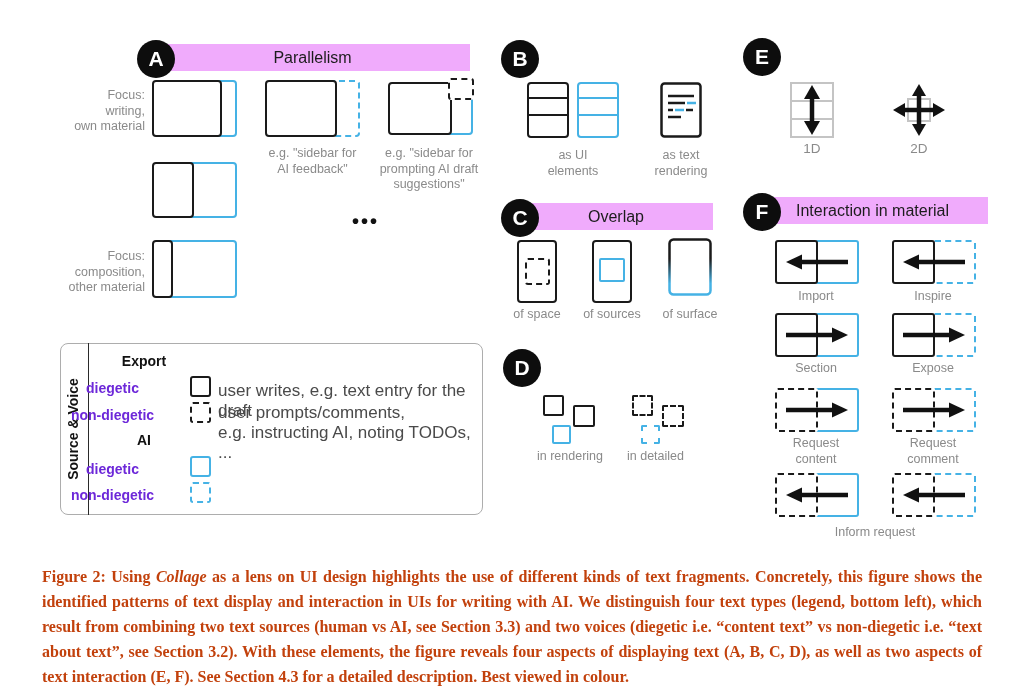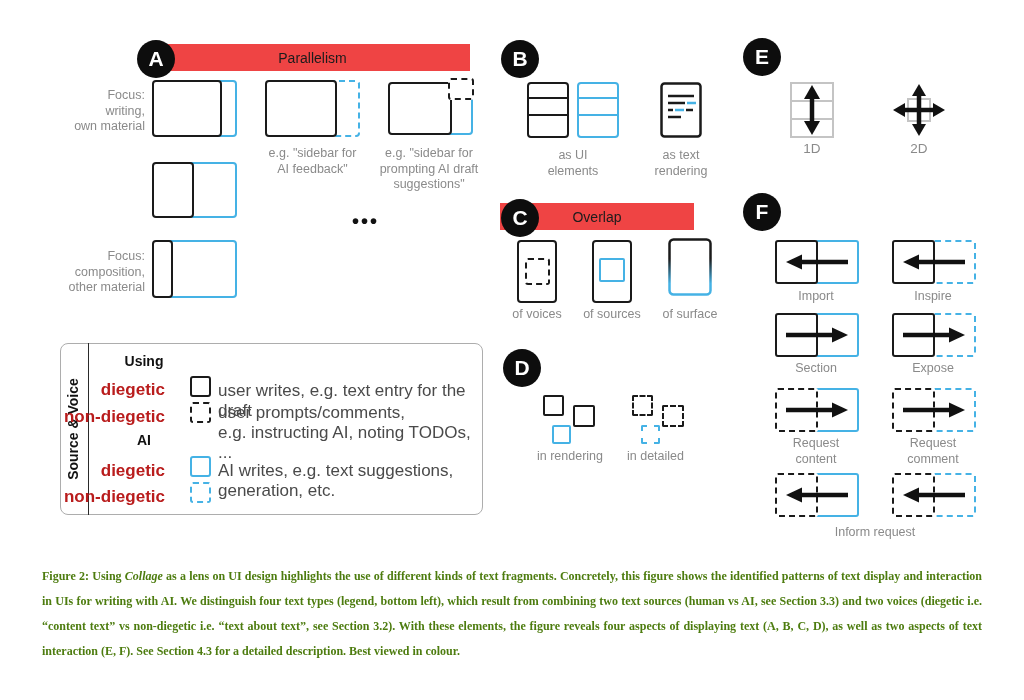--- a/index.html
+++ b/index.html
@@ -1,21 +1,21 @@
 <!DOCTYPE html>
 <html><head>
 <meta charset="utf-8">
 <style>
   html,body{margin:0;padding:0;background:#fff;}
   .page{position:relative;width:1024px;height:700px;background:#ffffff;overflow:hidden;
         font-family:"Liberation Sans",sans-serif;}
   .abs{position:absolute;}
   .badge{position:absolute;width:38px;height:38px;border-radius:50%;background:#0d0d0d;color:#fff;
          font-weight:700;font-size:21px;display:flex;align-items:center;justify-content:center;z-index:6;}
-  .bar{position:absolute;height:27px;background:#ef4444;color:#1c1c1c;font-size:14px;
+  .bar{position:absolute;height:27px;background:#f0abfc;color:#1c1c1c;font-size:16px;
        display:flex;align-items:center;justify-content:center;z-index:5;}
   .muted{position:absolute;color:#8a8a8a;font-size:12.5px;line-height:1.25;white-space:pre-line;}
   .ra{text-align:right;} .ca{text-align:center;}
   .box{position:absolute;box-sizing:border-box;border:2.5px solid #1a1a1a;border-radius:4px;background:#fff;}
   .box.blue{border-color:#45b2e5;}
   .box.dashed{border-style:dashed;}
   .box.nobg{background:transparent;}
   .behind{z-index:1;background:transparent;}
   .front{z-index:2;}
   .over{z-index:3;background:#fff;}
@@ -26,24 +26,24 @@
   .stack .l1{top:13px;} .stack .l2{top:30px;}
   .stack.blue{border-color:#45b2e5;} .stack.blue .ln{border-color:#45b2e5;}
   .fpair{position:absolute;width:84px;height:44px;}
   .fl{position:absolute;left:0;top:0;width:43px;height:44px;border:2.5px solid #1a1a1a;border-radius:3px;
       background:#fff;box-sizing:border-box;z-index:2;}
   .fr{position:absolute;left:40px;top:0;width:44px;height:44px;border:2.5px solid #45b2e5;border-radius:3px;
       box-sizing:border-box;z-index:1;}
   .fl.dashed,.fr.dashed{border-style:dashed;}
   .farrow{position:absolute;left:9px;top:12px;z-index:3;}
   .lhead{position:absolute;font-weight:700;font-size:14px;color:#111;}
-  .llab{position:absolute;font-weight:700;font-size:17px;color:#b91c1c;text-align:right;}
+  .llab{position:absolute;font-weight:700;font-size:14px;color:#6d28d9;text-align:center;}
   .ldesc{position:absolute;font-size:17px;color:#4a4a4a;line-height:1.18;white-space:pre-line;}
-  .figcap{position:absolute;font-family:"Liberation Serif",serif;font-weight:700;font-size:12px;
-          line-height:25px;color:#4d7c0f;text-align:justify;}
+  .figcap{position:absolute;font-family:"Liberation Serif",serif;font-weight:700;font-size:16px;
+          line-height:25px;color:#c2410c;text-align:justify;}
   .figcap .it{font-style:italic;}
 </style>
 </head>
 <body>
 
 <div class="page">
 
   <div class="badge" style="left:137px;top:40px">A</div>
   <div class="bar" style="left:155px;top:44px;width:315px">
     <span>Parallelism</span>
@@ -100,41 +100,41 @@
     <line x1="26" y1="28" x2="33" y2="28" stroke="#1a1a1a" stroke-width="2.5"></line>
     <line x1="8" y1="35" x2="21" y2="35" stroke="#1a1a1a" stroke-width="2.5"></line>
   </svg>
 
   <div class="muted ca" style="left:535px;top:148px;width:76px">as UI
 elements</div>
   <div class="muted ca" style="left:643px;top:148px;width:76px">as text
 rendering</div>
 
   <div class="badge" style="left:501px;top:199px">C</div>
-  <div class="bar" style="left:500px;top:203px;width:194px">
+  <div class="bar" style="left:519px;top:203px;width:194px">
     <span>Overlap</span>
   </div>
 
   <div class="box" style="left:517px;top:240px;width:40px;height:63px"></div>
   <div class="box dashed nobg" style="left:525px;top:258px;width:25px;height:27px;border-width:2px;border-radius:3px;z-index:2"></div>
 
   <div class="box" style="left:592px;top:240px;width:40px;height:63px"></div>
   <div class="box blue nobg" style="left:599px;top:258px;width:26px;height:24px;border-width:2px;border-radius:2px;z-index:2"></div>
 
   <svg class="abs" style="left:668px;top:238px" width="44" height="58" viewBox="0 0 44 58">
     <defs>
       <linearGradient id="surfGrad" x1="0" y1="0" x2="0" y2="1">
         <stop offset="0.35" stop-color="#1a1a1a"></stop>
         <stop offset="0.8" stop-color="#45b2e5"></stop>
       </linearGradient>
     </defs>
     <rect x="1.5" y="1.5" width="41" height="55" rx="4" fill="#fff" stroke="url(#surfGrad)" stroke-width="2.5"></rect>
   </svg>
 
-  <div class="muted ca" style="left:505px;top:307px;width:64px">of voices</div>
+  <div class="muted ca" style="left:505px;top:307px;width:64px">of space</div>
   <div class="muted ca" style="left:578px;top:307px;width:68px">of sources</div>
   <div class="muted ca" style="left:656px;top:307px;width:68px">of surface</div>
 
   <div class="badge" style="left:503px;top:349px">D</div>
 
   <div class="box nobg" style="left:543px;top:395px;width:21px;height:21px;border-radius:2px"></div>
   <div class="box nobg" style="left:573px;top:405px;width:22px;height:22px;border-radius:2px"></div>
   <div class="box nobg blue" style="left:552px;top:425px;width:19px;height:19px;border-radius:2px"></div>
 
   <div class="box nobg dashed" style="left:632px;top:395px;width:21px;height:21px;border-radius:2px"></div>
@@ -162,20 +162,23 @@
     <polygon points="28,2 21,14 35,14" fill="#111"></polygon>
     <polygon points="28,54 21,42 35,42" fill="#111"></polygon>
     <polygon points="2,28 14,21 14,35" fill="#111"></polygon>
     <polygon points="54,28 42,21 42,35" fill="#111"></polygon>
   </svg>
 
   <div class="muted ca" style="left:795px;top:141px;width:34px;font-size:13.5px">1D</div>
   <div class="muted ca" style="left:902px;top:141px;width:34px;font-size:13.5px">2D</div>
 
   <div class="badge" style="left:743px;top:193px">F</div>
+  <div class="bar" style="left:757px;top:197px;width:231px">
+    <span>Interaction in material</span>
+  </div>
 
   <div class="fpair" style="left:775px;top:240px">
     <div class="fr"></div>
     <div class="fl"></div>
     <svg class="farrow" width="66" height="20" viewBox="0 0 66 20">
       <line x1="64" y1="10" x2="16" y2="10" stroke="#111" stroke-width="4.5"></line>
         <polygon points="18,2.5 2,10 18,17.5" fill="#111"></polygon>
     </svg>
   </div>
   <div class="fpair" style="left:892px;top:240px">
@@ -244,36 +247,35 @@
       <line x1="64" y1="10" x2="16" y2="10" stroke="#111" stroke-width="4.5"></line>
         <polygon points="18,2.5 2,10 18,17.5" fill="#111"></polygon>
     </svg>
   </div>
   <div class="muted ca" style="left:800px;top:525px;width:150px">Inform request</div>
 
   <div class="abs" style="left:60px;top:343px;width:423px;height:172px;border:1.5px solid #adadad;border-radius:8px;background:#fff;box-sizing:border-box"></div>
   <div class="abs" style="left:88px;top:343px;width:0;height:172px;border-left:1.5px solid #2a2a2a"></div>
   <div class="abs" style="left:19px;top:420px;width:110px;height:18px;text-align:center;transform:rotate(-90deg);font-weight:700;font-size:14px;color:#111">Source &amp; Voice</div>
 
-  <div class="lhead" style="left:118px;top:353px;width:52px;text-align:center">Using</div>
+  <div class="lhead" style="left:118px;top:353px;width:52px;text-align:center">Export</div>
 
   <div class="llab" style="left:60px;top:380px;width:105px">diegetic</div>
   <div class="box" style="left:190px;top:376px;width:21px;height:21px;border-radius:3px"></div>
   <div class="ldesc" style="left:218px;top:381px;width:258px">user writes, e.g. text entry for the draft</div>
 
   <div class="llab" style="left:60px;top:407px;width:105px">non-diegetic</div>
   <div class="box dashed" style="left:190px;top:402px;width:21px;height:21px;border-radius:3px"></div>
   <div class="ldesc" style="left:218px;top:403px;width:262px">user prompts/comments,
 e.g. instructing AI, noting TODOs, ...</div>
 
   <div class="lhead" style="left:118px;top:432px;width:52px;text-align:center">AI</div>
 
   <div class="llab" style="left:60px;top:461px;width:105px">diegetic</div>
   <div class="box blue" style="left:190px;top:456px;width:21px;height:21px;border-radius:3px"></div>
-  <div class="ldesc" style="left:218px;top:461px;width:262px">AI writes, e.g. text suggestions, generation, etc.</div>
 
   <div class="llab" style="left:60px;top:487px;width:105px">non-diegetic</div>
   <div class="box blue dashed" style="left:190px;top:482px;width:21px;height:21px;border-radius:3px"></div>
 
   <div class="figcap" style="left:42px;top:564px;width:940px">
     <span>Figure 2: Using </span><span class="it">Collage</span><span> as a lens on UI design highlights the use of different kinds of text fragments. Concretely, this figure shows the identified patterns of text display and interaction in UIs for writing with AI. We distinguish four text types (legend, bottom left), which result from combining two text sources (human vs AI, see Section 3.3) and two voices (diegetic i.e. “content text” vs non-diegetic i.e. “text about text”, see Section 3.2). With these elements, the figure reveals four aspects of displaying text (A, B, C, D), as well as two aspects of text interaction (E, F). See Section 4.3 for a detailed description. Best viewed in colour.</span>
   </div>
 
 </div>
 

